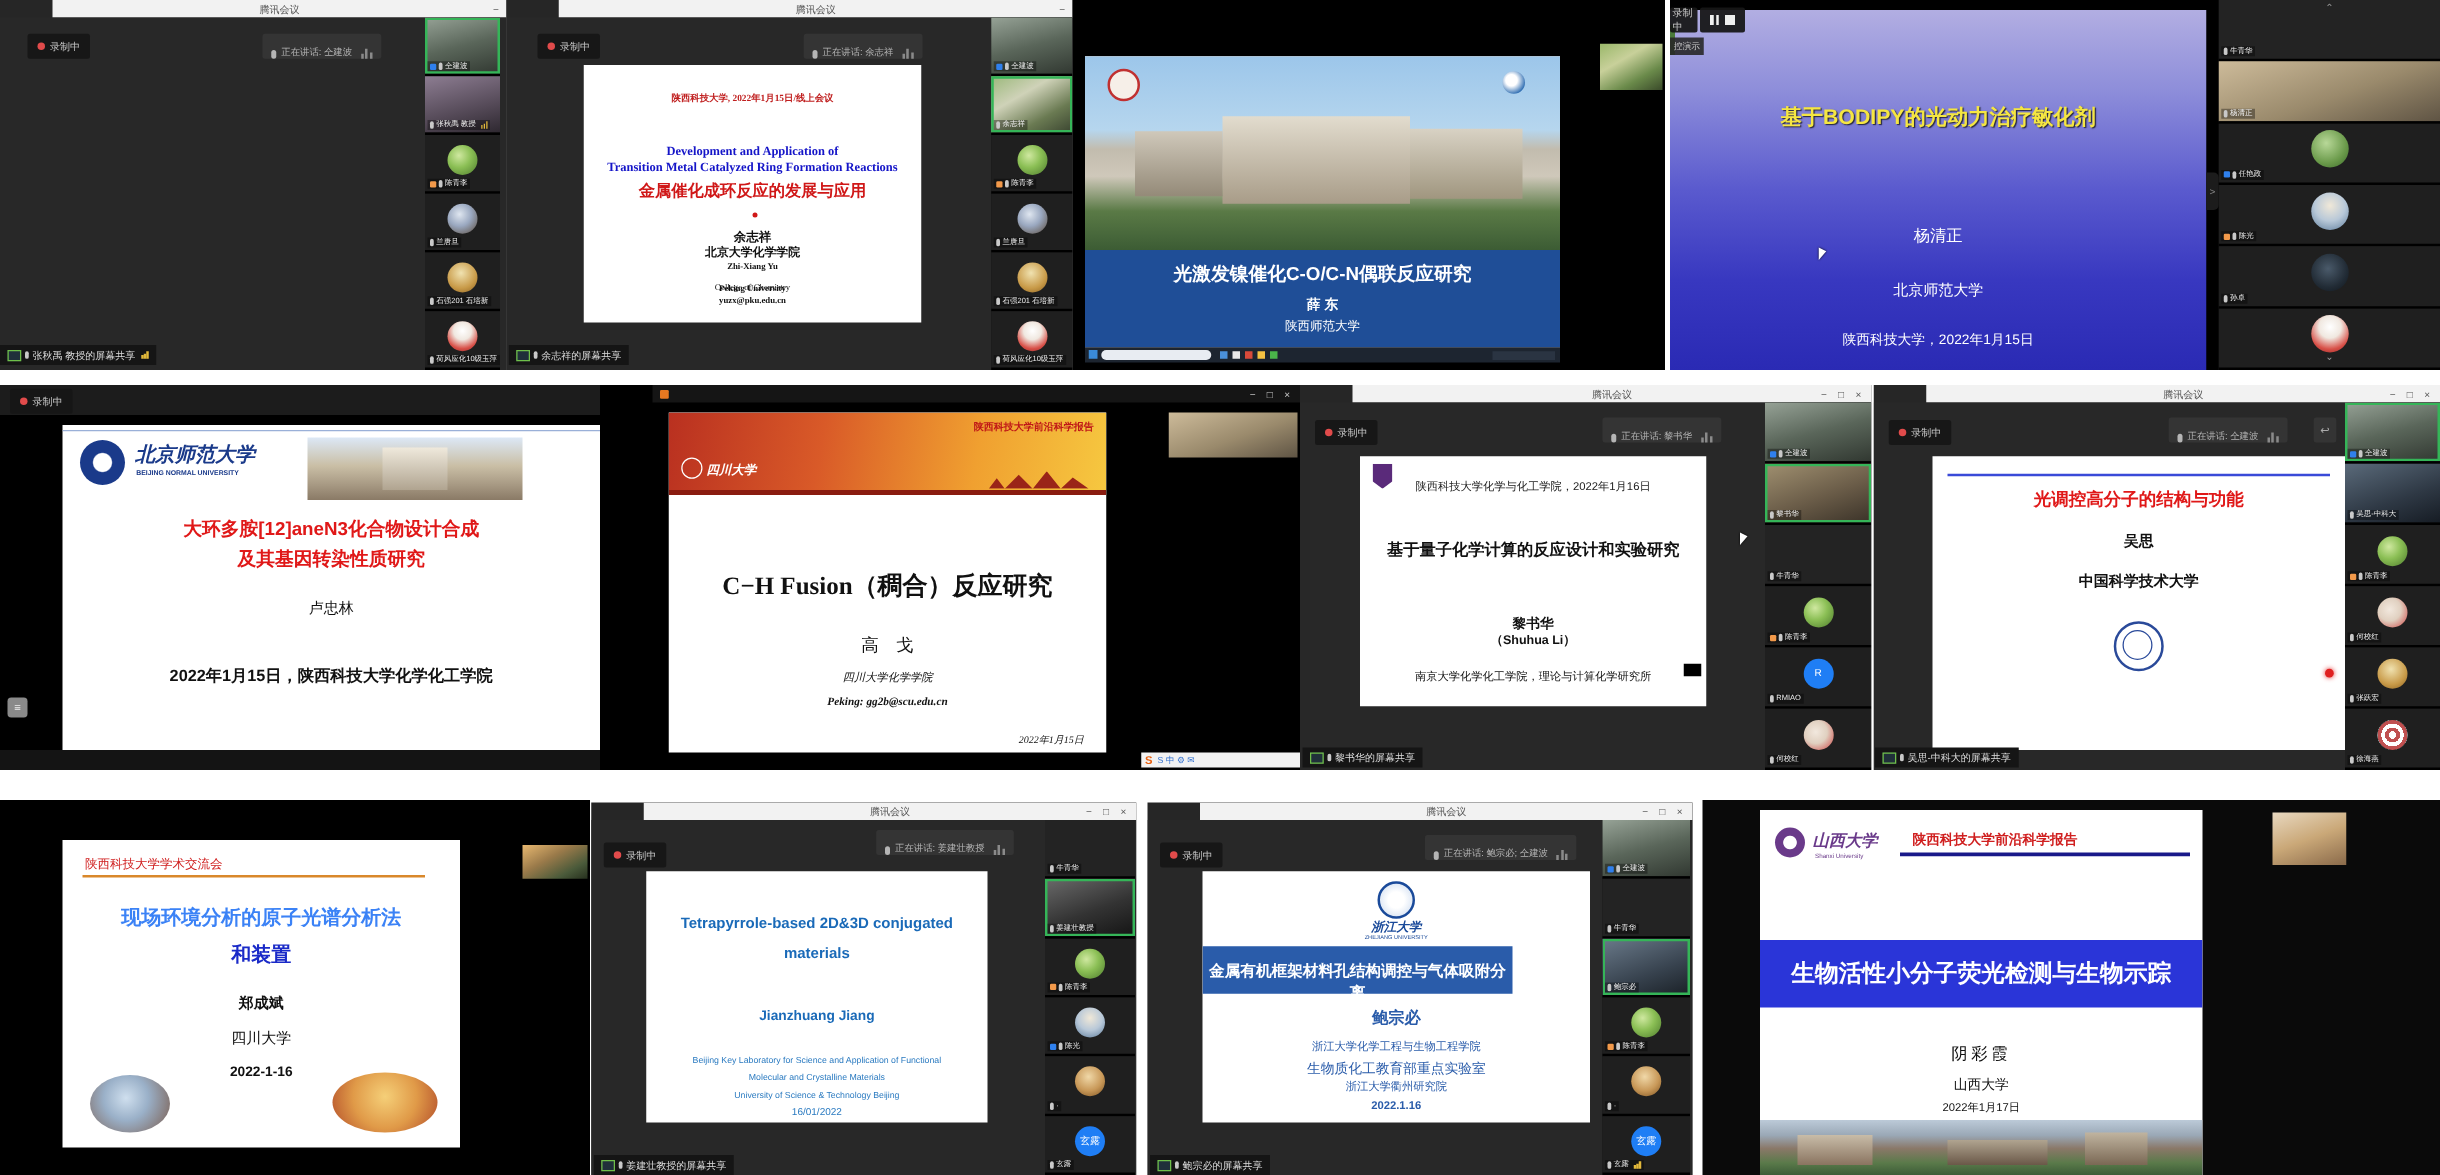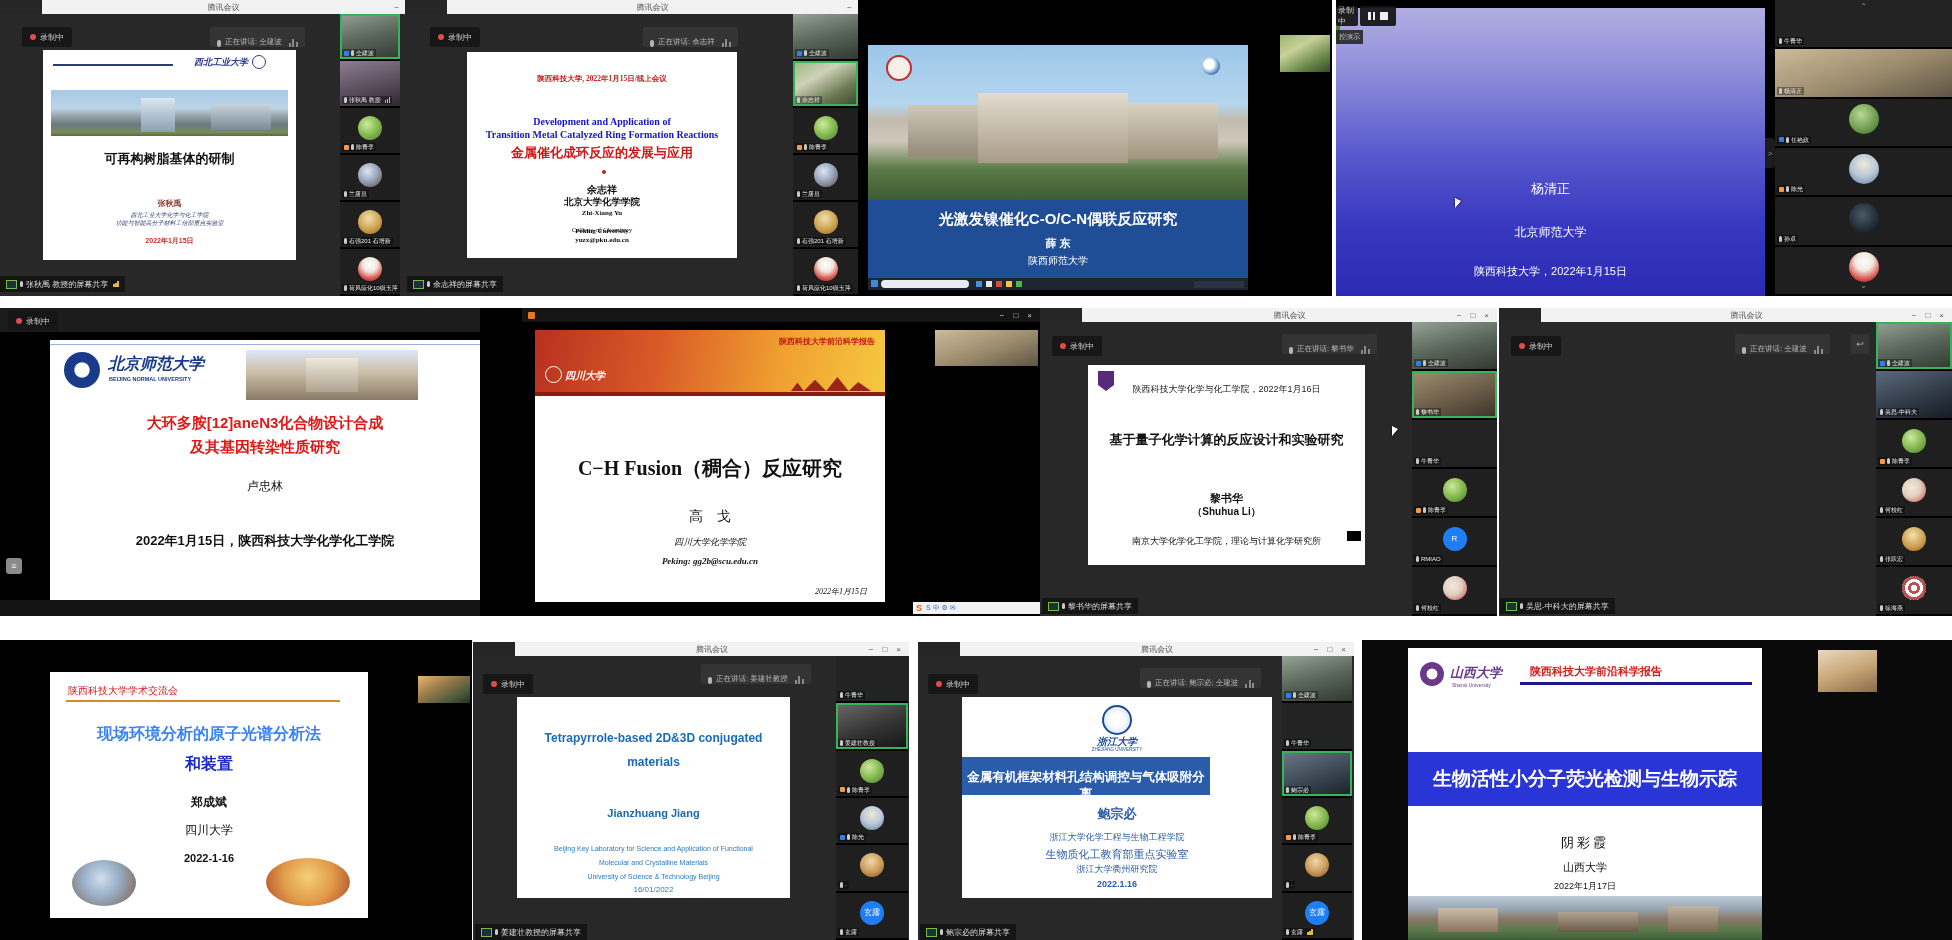--- a/index.html
+++ b/index.html
@@ -87,34 +87,20 @@
     </div>
     <div class="pill" style="left:210px;top:27px">
       <span class="micw"></span>
       <span>正在讲话: 仝建波</span>
       <span class="wave">
           <i></i>
           <i></i>
           <i></i>
         </span>
     </div>
-    <div class="slide" style="left:43px;top:50px;width:253px;height:210px">
-      <div class="abs" style="left:10px;top:14px;width:120px;height:2px;background:#2a3a7a"></div>
-      <div class="abs" style="right:48px;top:6px;color:#2a3a8a;font-weight:bold;font-size:9px;font-style:italic">西北工业大学</div>
-      <div class="abs" style="right:30px;top:5px;width:12px;height:12px;border:1.5px solid #2a3a8a;border-radius:50%"></div>
-      <div class="abs" style="left:8px;top:40px;width:237px;height:46px;background:linear-gradient(180deg,#a6c8e8 0%,#bcd4e6 40%,#9aa8b0 55%,#6a7a80 75%,#7a8a5a 92%,#5a6a42 100%)">
-        <div class="abs" style="left:90px;top:8px;width:34px;height:34px;background:linear-gradient(180deg,#dce8f2,#8aa0b2)"></div>
-        <div class="abs" style="left:160px;top:14px;width:60px;height:26px;background:linear-gradient(180deg,#c8d4dc,#7a8a96)"></div>
-      </div>
-      <div class="ctr" style="top:100px;font-size:13px;font-weight:bold;color:#111">可再构树脂基体的研制</div>
-      <div class="ctr" style="top:148px;font-size:8px;color:#8a3a2a;font-weight:bold">张秋禹</div>
-      <div class="ctr serif" style="top:161px;font-size:6px;color:#3a4a7a;font-style:italic">西北工业大学化学与化工学院</div>
-      <div class="ctr serif" style="top:169px;font-size:6px;color:#3a4a7a;font-style:italic">功能与智能高分子材料工信部重点实验室</div>
-      <div class="ctr" style="top:186px;font-size:7px;color:#c03020;font-weight:bold">2022年1月15日</div>
-    </div>
     <div class="share" style="left:0;top:276px">
       <span class="scr"></span>
       <span class="mic"></span>
       <span>张秋禹 教授的屏幕共享</span>
       <span class="sig">
           <i></i>
           <i></i>
           <i></i>
         </span>
     </div>
@@ -276,20 +262,21 @@
       <div class="abs" style="left:128px;top:2.5px;width:6px;height:6px;background:#d84a3a"></div>
       <div class="abs" style="left:138px;top:2.5px;width:6px;height:6px;background:#f5c242"></div>
       <div class="abs" style="left:148px;top:2.5px;width:6px;height:6px;background:#4ab54a"></div>
       <div class="abs" style="right:4px;top:2.5px;width:50px;height:7px;background:#2a3442"></div>
     </div>
     <div class="abs" style="left:422px;top:35px;width:50px;height:37px;background:linear-gradient(150deg,#9ab86a 0%,#c8d09a 35%,#6a8a4a 70%,#3a4a2a 100%)"></div>
   </div>
 
   <div class="win blackwin" style="left:1336px;top:0;width:616px;height:296px">
     <div class="abs" style="left:0;top:8px;width:429px;height:288px;background:linear-gradient(180deg,#b2aee2 0%,#8e8eda 22%,#5a5ace 50%,#3838c0 75%,#2a2ab4 100%)">
+      <div class="ctr" style="top:74px;font-size:17px;font-weight:bold;color:#f5e642;text-shadow:1px 1px 1px #223">基于BODIPY的光动力治疗敏化剂</div>
       <div class="ctr" style="top:172px;font-size:13px;color:#fff">杨清正</div>
       <div class="ctr" style="top:216px;font-size:12px;color:#fff">北京师范大学</div>
       <div class="ctr" style="top:256px;font-size:11px;color:#fff">陕西科技大学，2022年1月15日</div>
       <div class="cursor" style="left:119px;top:190px"></div>
     </div>
     <div class="abs" style="left:0;top:20px;width:4px;height:24px;background:#4a7a3a"></div>
     <div class="rec" style="left:0;top:6px;width:18px;overflow:hidden;padding:0 2px">
       <span>录制中</span>
     </div>
     <div class="abs" style="left:24px;top:6px;width:36px;height:20px;background:rgba(22,22,22,.94);border-radius:2px;display:flex;align-items:center;justify-content:center;gap:5px">
@@ -498,20 +485,30 @@
     <div class="pill" style="left:236px;top:26px">
       <span class="micw"></span>
       <span>正在讲话: 仝建波</span>
       <span class="wave">
           <i></i>
           <i></i>
           <i></i>
         </span>
     </div>
     <div class="reply" style="left:352px;top:26px">↩</div>
+    <div class="slide" style="left:47px;top:57px;width:330px;height:235px">
+      <div class="abs" style="left:12px;top:14px;width:306px;height:1.5px;background:#3a4ad8"></div>
+      <div class="ctr" style="top:26px;font-size:14px;font-weight:bold;color:#e01818">光调控高分子的结构与功能</div>
+      <div class="ctr" style="top:60px;font-size:12px;font-weight:bold;color:#111">吴思</div>
+      <div class="ctr" style="top:92px;font-size:12px;font-weight:bold;color:#111">中国科学技术大学</div>
+      <div class="abs" style="left:50%;top:132px;transform:translateX(-50%);width:36px;height:36px;border:2px solid #2a4a9a;border-radius:50%">
+        <div class="abs" style="left:5px;top:5px;width:22px;height:22px;border:1.5px solid #2a4a9a;border-radius:50%"></div>
+      </div>
+      <div class="laser" style="left:314px;top:170px"></div>
+    </div>
     <div class="share" style="left:1px;top:290px">
       <span class="scr"></span>
       <span class="mic"></span>
       <span>吴思-中科大的屏幕共享</span>
     </div>
     <div class="sb" style="left:377px;top:14px;width:76px;height:294px">
         <div class="tile v-a act">
           <div class="nm">
             <span class="pic blue"></span>
             <span class="mic"></span>

